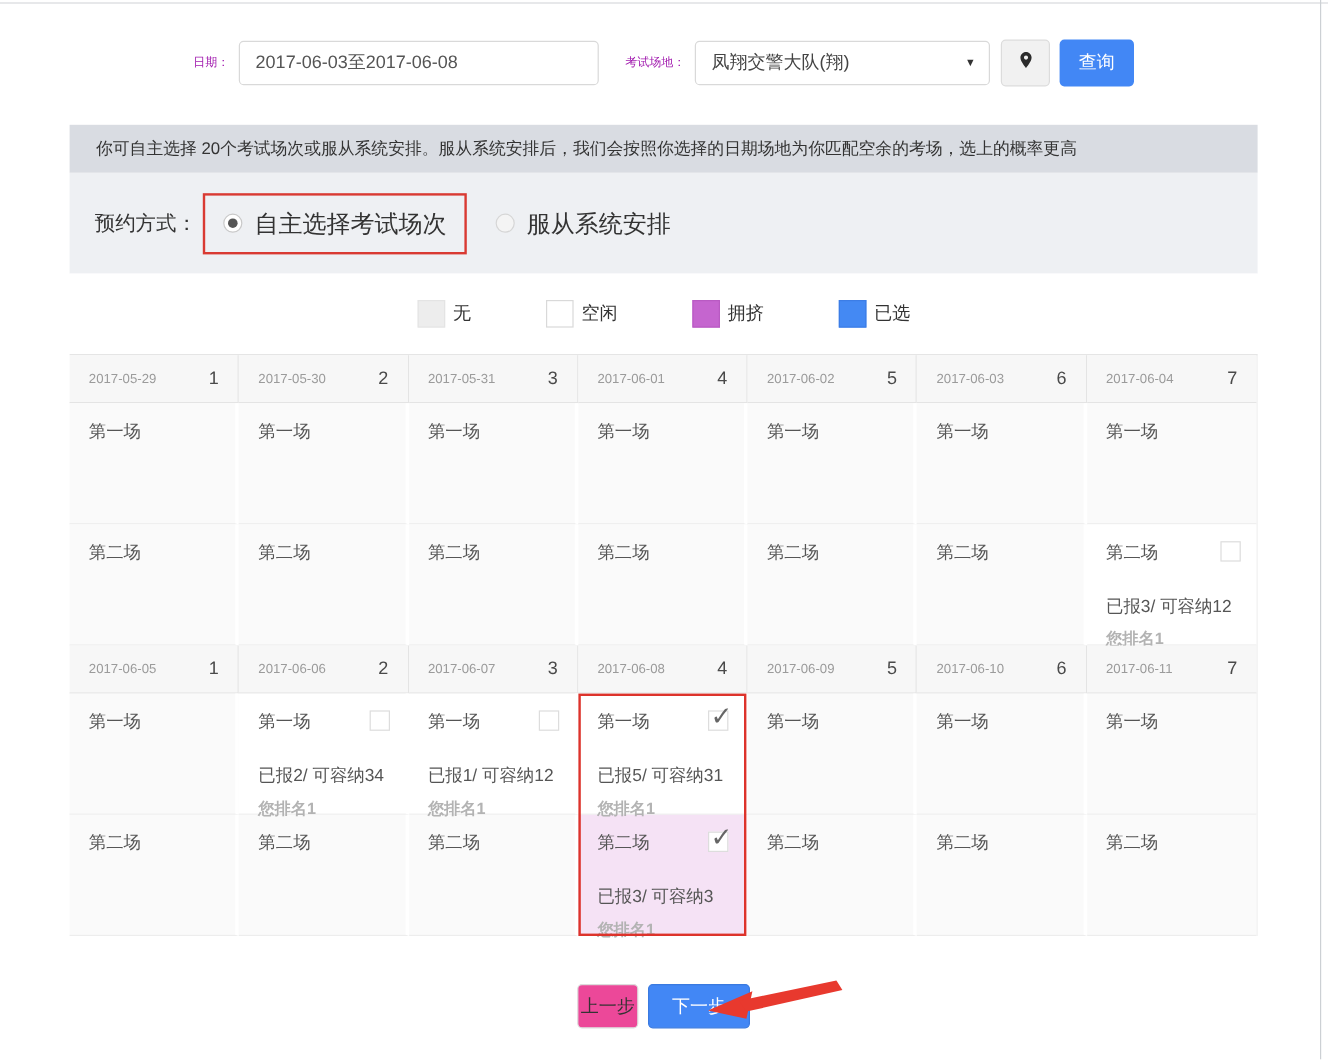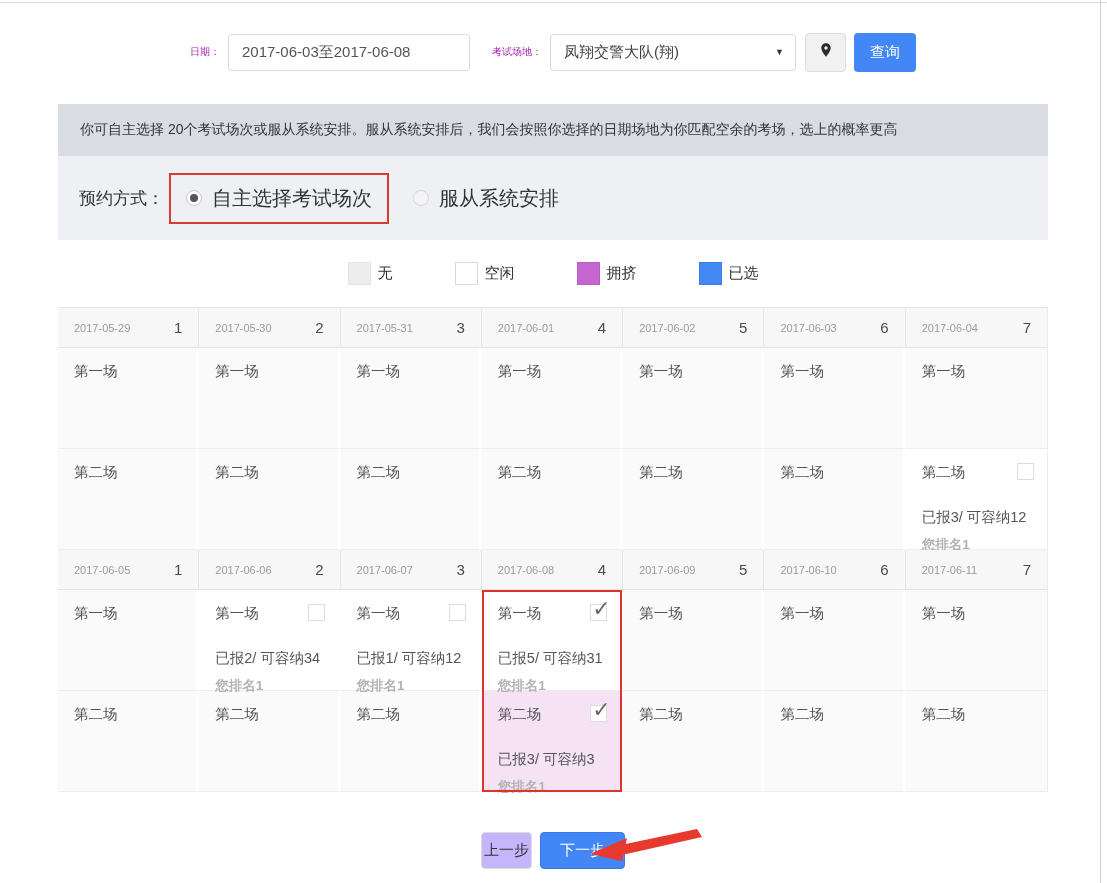--- a/index.html
+++ b/index.html
@@ -9,21 +9,21 @@
     font-family:"Liberation Sans","DejaVu Sans",sans-serif; color:#333; overflow:hidden;
   }
   .top-line { position:absolute; top:2px; left:0; width:1107px; height:1px; background:#d7dadd; }
   .right-line { position:absolute; top:0; right:6px; width:1px; height:883px; background:#ccd0d4; }
   .container { width:990px; margin-left:58px; }
 
   
   .filter-bar { height:104px; display:flex; align-items:center; justify-content:center; }
   .f-label { font-size:10px; color:#a21caf; margin-right:8px; white-space:nowrap; }
   .date-input {
-    width:242px; height:37px; border:1px solid #d9d9d9; border-radius:4px;
+    width:300px; height:37px; border:1px solid #d9d9d9; border-radius:4px;
     padding:0 13px; font-size:15px; color:#555; outline:none;
     font-family:"Liberation Sans","DejaVu Sans",sans-serif;
   }
   .gap20 { width:22px; }
   .select-box {
     width:246px; height:37px; border:1px solid #d9d9d9; border-radius:4px;
     display:flex; align-items:center; justify-content:space-between;
     padding:0 11px 0 13px; font-size:15px; color:#444; cursor:pointer; background:#fff;
   }
   .dd-arrow { font-size:9px; color:#333; }
@@ -32,21 +32,21 @@
     border-radius:4px; display:flex; align-items:center; justify-content:center; cursor:pointer;
   }
   .query-btn {
     width:62px; height:39px; margin-left:8px; background:#4287f5; color:#fff; border:none;
     border-radius:4px; font-size:15px; cursor:pointer;
     font-family:"Liberation Sans","DejaVu Sans",sans-serif;
   }
 
   
   .notice-bar {
-    height:52px; background:#d9dce2; display:flex; align-items:center;
+    height:40px; background:#d9dce2; display:flex; align-items:center;
     padding:0 22px; font-size:14px; color:#333;
   }
   .options-bar { height:84px; background:#eef0f3; display:flex; align-items:center; padding:0 21px; }
   .bm-label { font-size:17px; color:#333; margin-right:5px; }
   .radio-option { display:flex; align-items:center; padding:10px 15px; margin-right:9px; cursor:pointer; }
   .radio-option.hl { border:2px solid #d93a32; }
   .radio {
     width:16px; height:16px; border-radius:50%; background:#fff; border:1px solid #c9c9c9;
     margin-right:10px; position:relative; flex:none;
   }
@@ -91,21 +91,21 @@
   .enrolled { margin-top:26px; font-size:14.5px; color:#555; white-space:nowrap; }
   .rank { margin-top:9px; font-size:13.5px; color:#b3b3b3;font-weight:bold; }
   .day.highlighted::after {
     content:""; position:absolute; left:0; top:40px; right:1px; bottom:0;
     border:2px solid #dd332b; pointer-events:none; z-index:5;
   }
 
   
   .footer { position:relative; margin-top:40px; display:flex; justify-content:center; gap:8px; height:37px; }
   .prev-btn {
-    background:#c4b5fd; border:1px solid #dcdcdc; border-radius:4px; color:#333;
+    background:#ec4899; border:1px solid #dcdcdc; border-radius:4px; color:#333;
     font-size:15px; padding:0 2px; height:37px; cursor:pointer;
     font-family:"Liberation Sans","DejaVu Sans",sans-serif;
   }
   .next-btn {
     background:#4287f5; border:1px solid #3a7ae0; border-radius:4px; color:#fff;
     font-size:15px; padding:0 19px; height:37px; cursor:pointer;
     font-family:"Liberation Sans","DejaVu Sans",sans-serif;
   }
   .arrow-svg { position:absolute; left:calc(50% + 36px); top:-4px; pointer-events:none; }
 </style>

